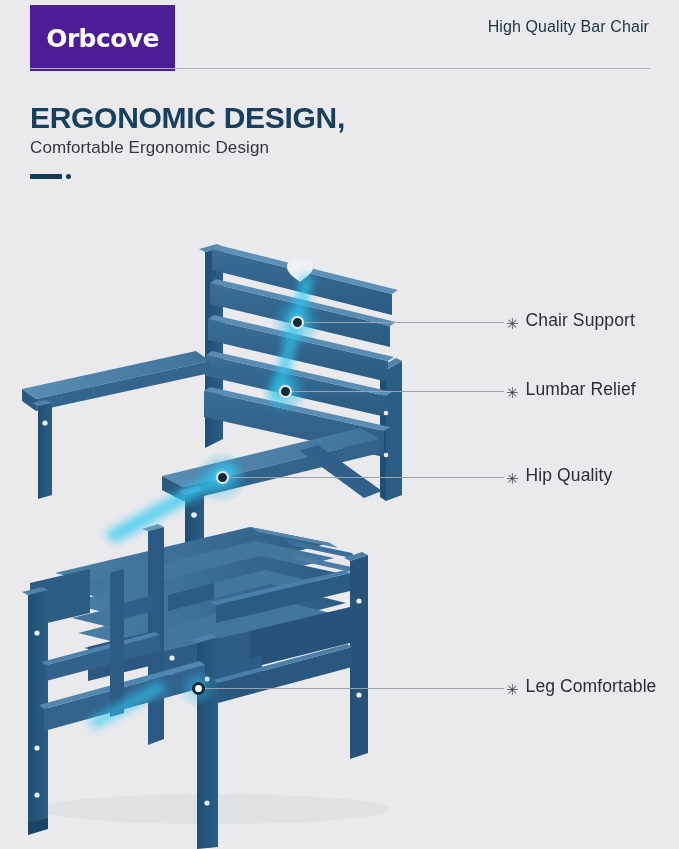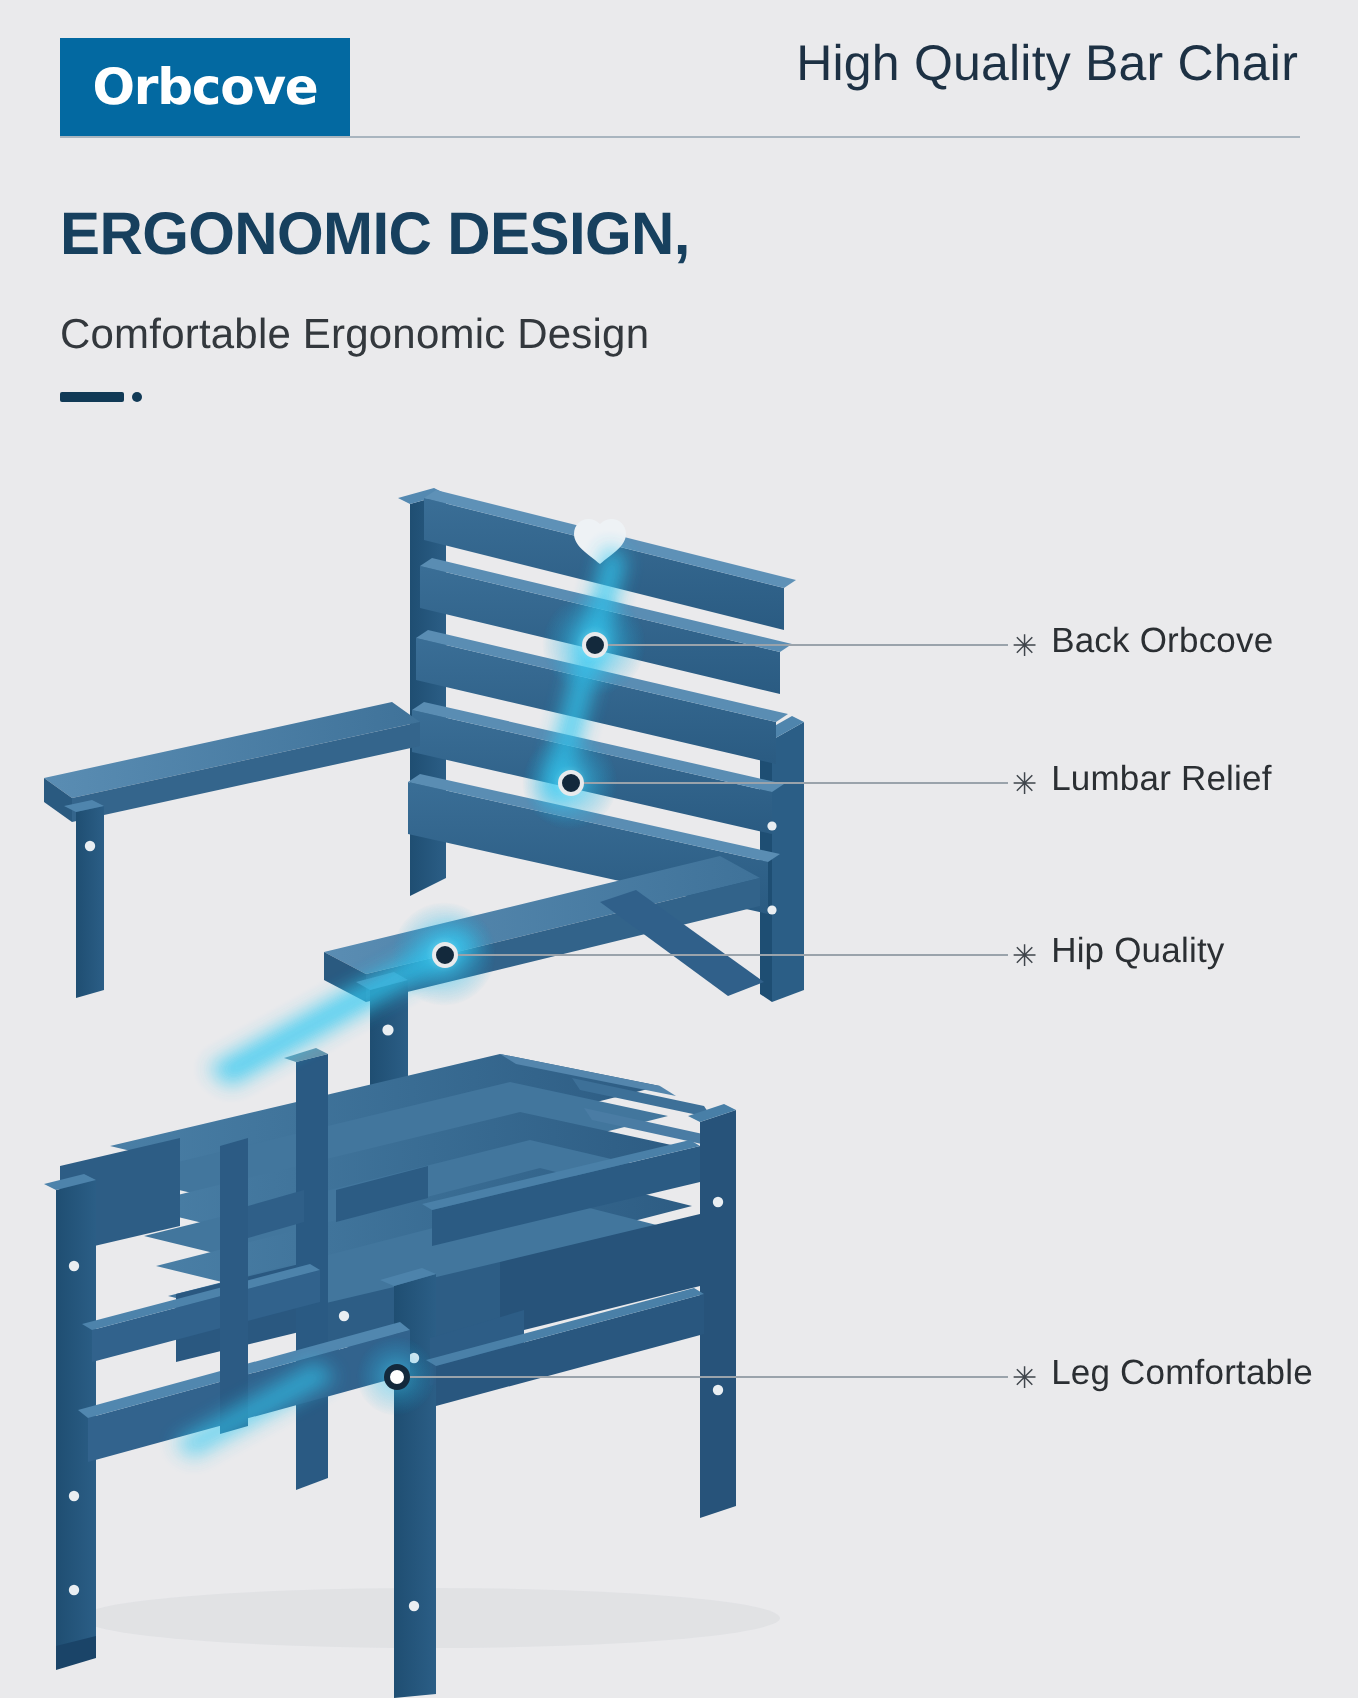--- a/index.html
+++ b/index.html
@@ -16,38 +16,38 @@
   }
 
   
   #header {
     position: absolute;
     left: 0; top: 0;
     width: 679px; height: 69px;
   }
   #brand-logo {
     position: absolute;
-    left: 30px; top: 19px;
-    width: 145px; height: 49px;
-    background: #0369a1;
+    left: 30px; top: 5px;
+    width: 145px; height: 66px;
+    background: #4c1d95;
     display: flex;
     align-items: center;
     justify-content: center;
   }
   #brand-logo-text {
     color: #ffffff;
     font-size: 25px;
     font-weight: bold;
     letter-spacing: -0.6px;
     font-family: "DejaVu Sans", sans-serif;
   }
   #header-title {
     position: absolute;
     right: 30px; top: 18px;
-    font-size: 25px;
+    font-size: 16px;
     color: #1d3144;
     letter-spacing: 0.1px;
     white-space: nowrap;
   }
   #header-rule {
     position: absolute;
     left: 30px; top: 68px;
     width: 620px; height: 1px;
     background: #a9b5bf;
   }
@@ -61,22 +61,21 @@
   #headline {
     font-size: 30px;
     font-weight: bold;
     color: #17405e;
     line-height: 1.33;
     letter-spacing: -0.3px;
     font-family: "Liberation Sans", sans-serif;
   }
   #headline .hl-line { display: block; white-space: nowrap; }
   #subtitle {
-    margin-top: 18px;
-    font-size: 21px;
+    font-size: 17px;
     color: #33383d;
     letter-spacing: 0.1px;
   }
   #accent-rule {
     margin-top: 16px;
     display: flex;
     align-items: center;
     gap: 4px;
   }
   #accent-bar {
@@ -373,21 +372,21 @@
       <circle cx="285" cy="148" r="24" fill="url(#gGlow)"></circle>
       <circle cx="222" cy="234" r="26" fill="url(#gGlow)"></circle>
       <circle cx="198" cy="445" r="20" fill="url(#gGlow)" opacity="0.7"></circle>
     </g>
   </svg>
 
   <div class="lead-line" style="left:297px; top:79px; width:207px;"></div>
   <div class="lead-dot" style="left:290.5px; top:72.5px;"></div>
   <div class="callout" style="left:506px; top:79px;">
     <span class="callout-star">✳</span>
-    <span class="callout-label">Back Orbcove</span>
+    <span class="callout-label">Chair Support</span>
   </div>
 
   <div class="lead-line" style="left:285px; top:148px; width:219px;"></div>
   <div class="lead-dot" style="left:278.5px; top:141.5px;"></div>
   <div class="callout" style="left:506px; top:148px;">
     <span class="callout-star">✳</span>
     <span class="callout-label">Lumbar Relief</span>
   </div>
 
   <div class="lead-line" style="left:222px; top:234px; width:282px;"></div>

